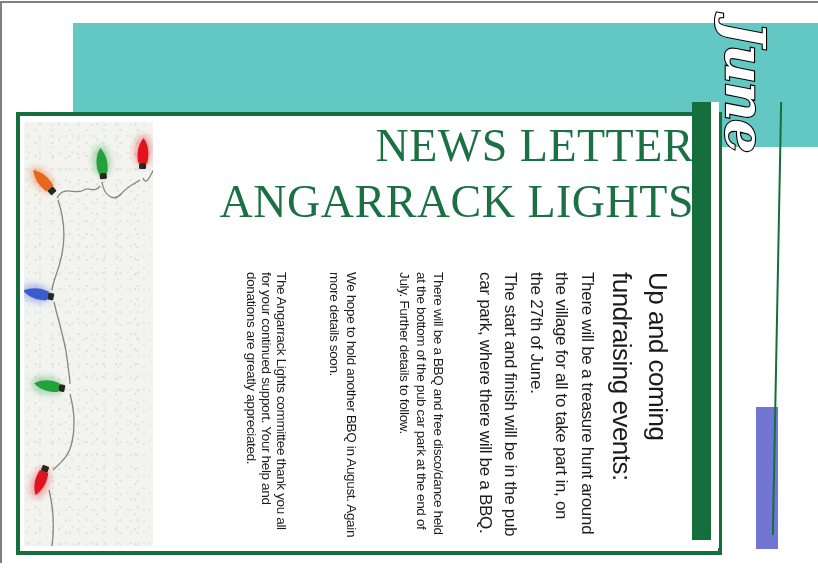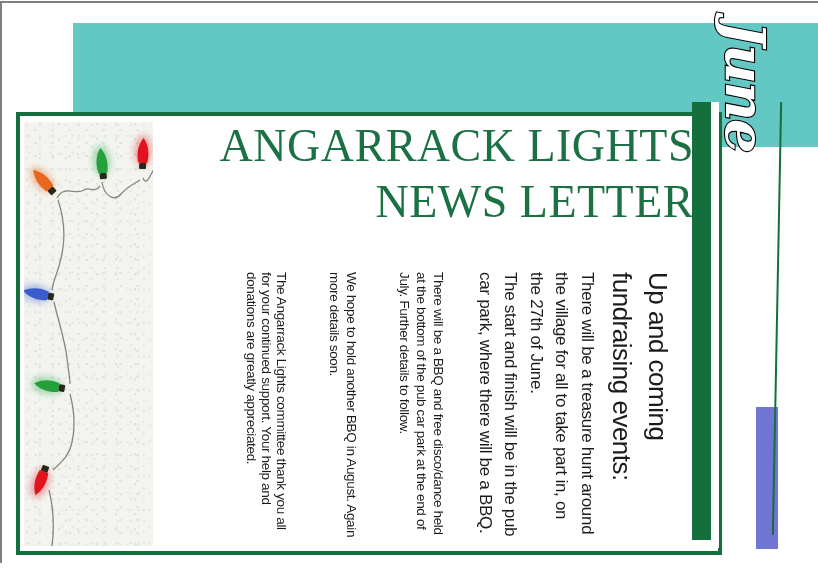--- a/index.html
+++ b/index.html
@@ -131,22 +131,22 @@
           </g>
           <g transform="translate(17,358) rotate(-160)">
             <ellipse cx="0" cy="-3" rx="9" ry="16" fill="#e0131f" opacity="0.35" filter="url(#glow)"></ellipse>
             <path d="M0,-16 C5.5,-9 6.5,0 4.5,9 L-4.5,9 C-6.5,0 -5.5,-9 0,-16 Z" fill="#e0131f"></path>
             <rect x="-3.5" y="9" width="7" height="6" rx="1" fill="#26281e"></rect>
           </g>
         </svg>
     </div>
 
     <div class="title">
+      <div>NEWS LETTER</div>
       <div>ANGARRACK LIGHTS</div>
-      <div>NEWS LETTER</div>
     </div>
 
     <div class="rotated">
       <h2>Up and coming fundraising events:</h2>
       <p class="p-lg mt-a">There will be a treasure hunt around the village for all to take part in, on the 27th of June.</p>
       <p class="p-lg mt-b">The start and finish will be in the pub car park, where there will be a BBQ.</p>
       <p class="p-md mt-c">There will be a BBQ and free disco/dance held at the bottom of the pub car park at the end of July. Further details to follow.</p>
       <p class="p-md mt-d">We hope to hold another BBQ in August. Again more details soon.</p>
       <p class="p-sm mt-e">The Angarrack Lights committee thank you all for your continued support. Your help and donations are greatly appreciated.</p>
     </div>

